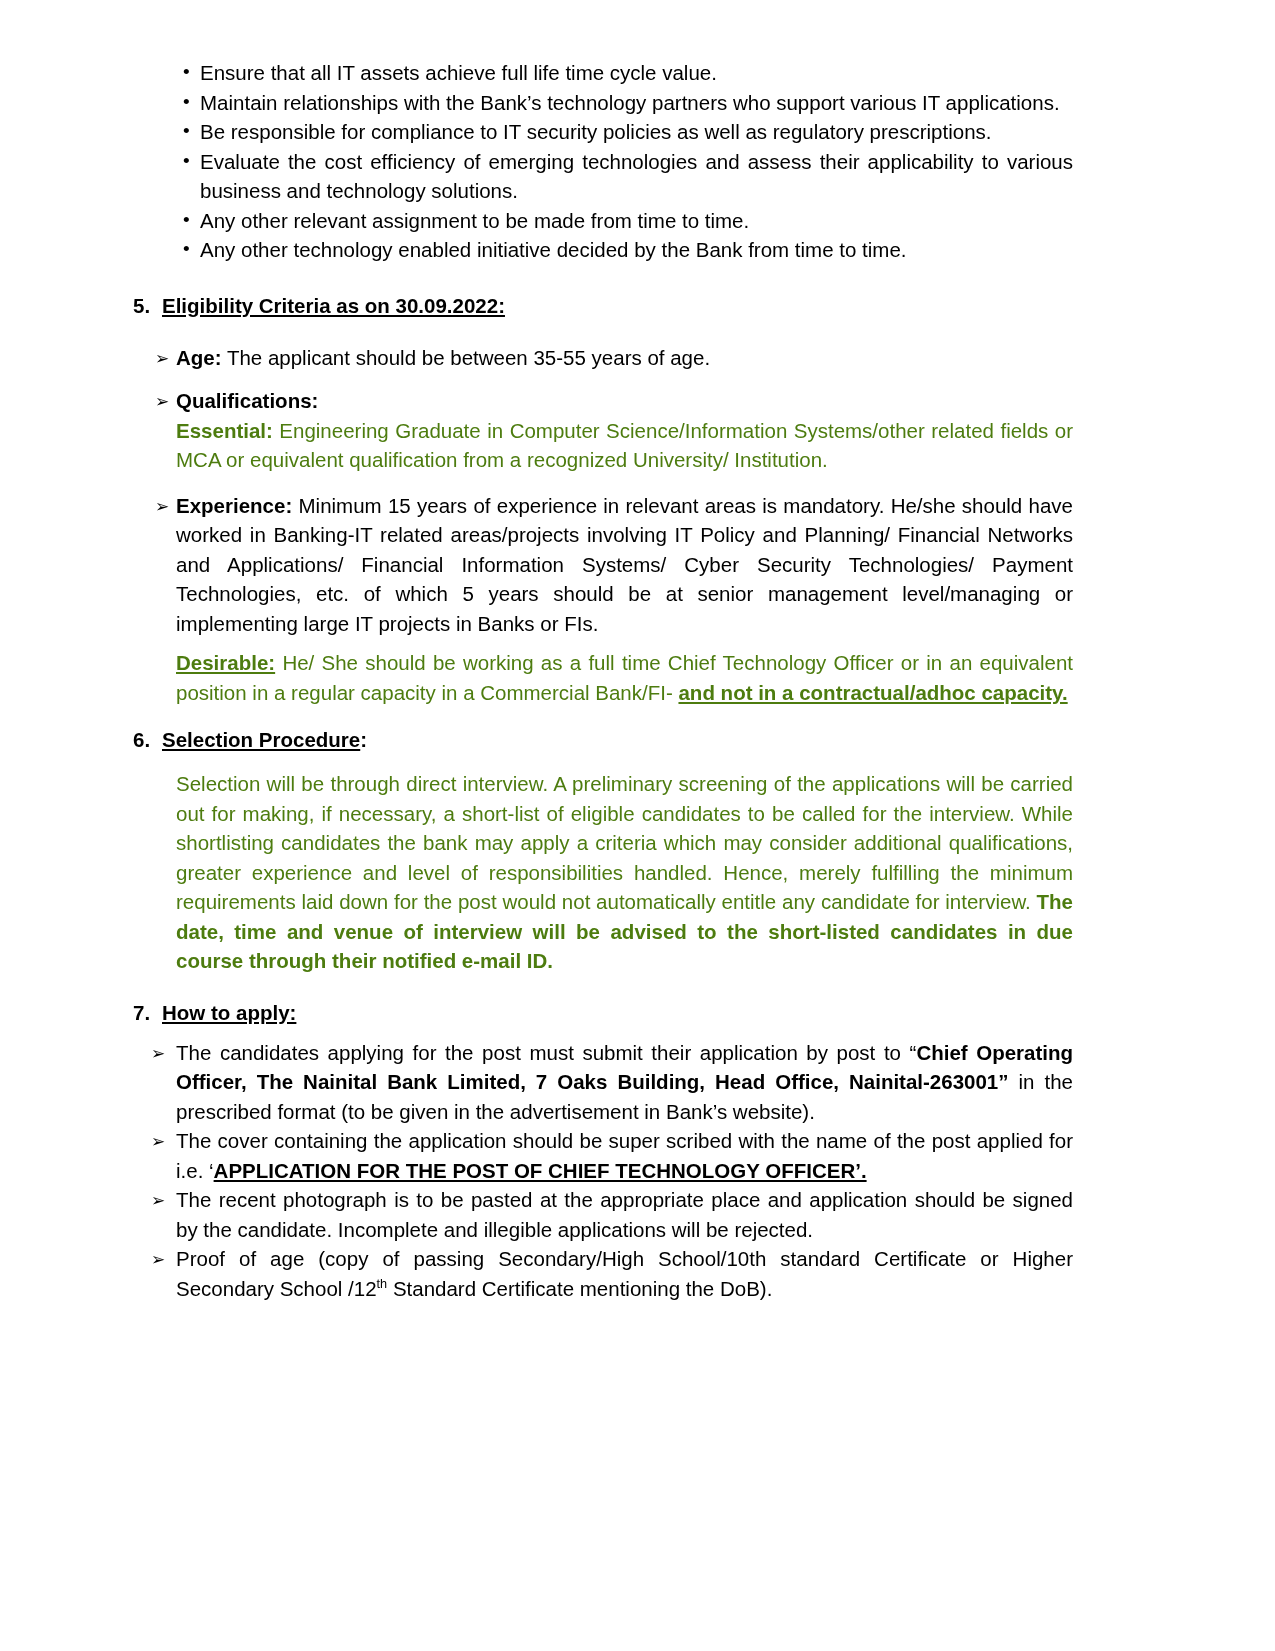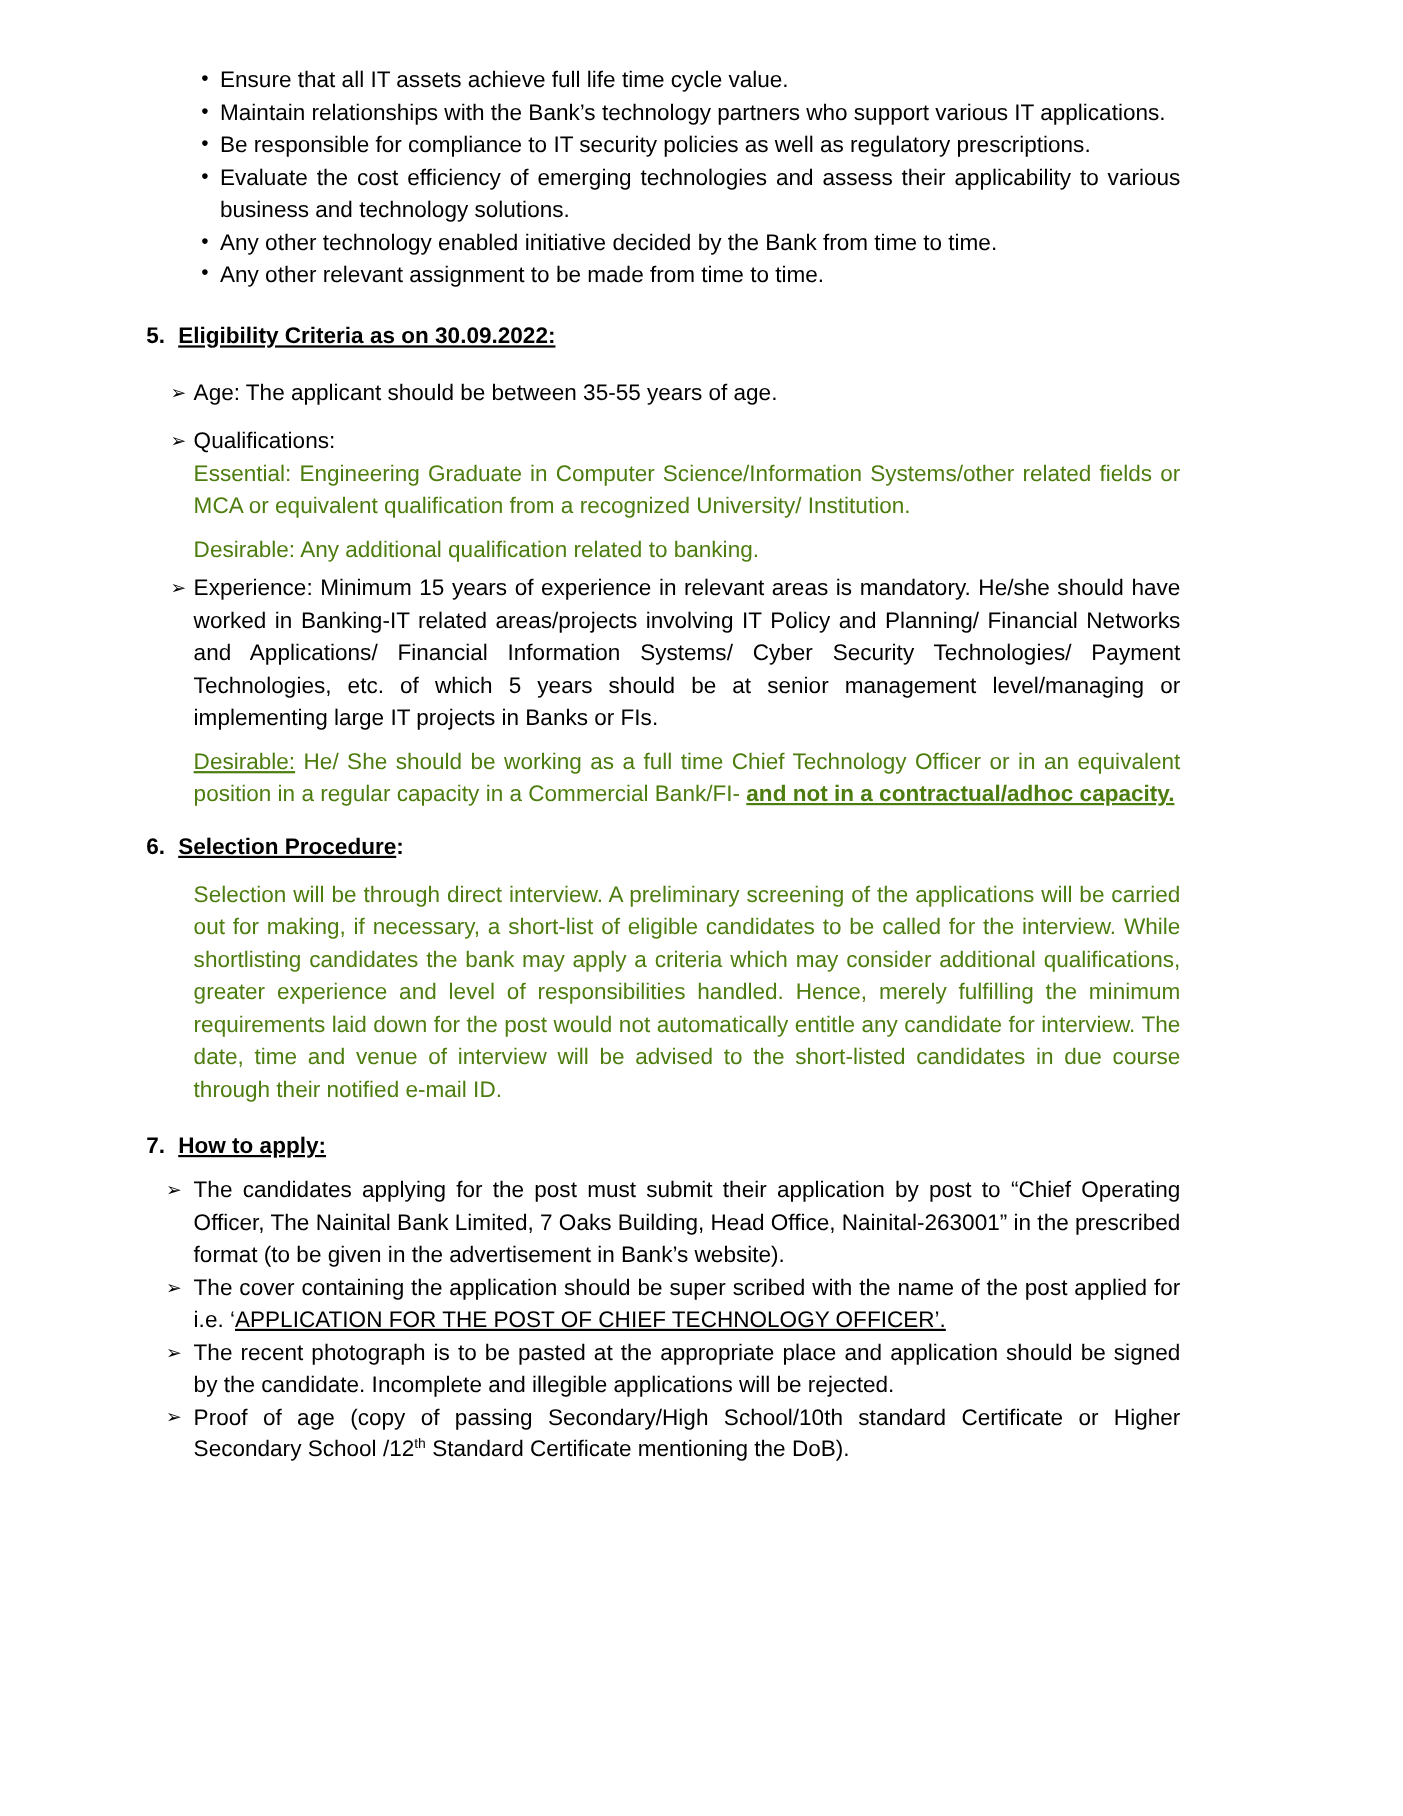--- a/index.html
+++ b/index.html
@@ -31,21 +31,21 @@
 
   
   .para {
     font-size: 20.5px;
     line-height: 29.5px;
     text-align: justify;
     text-justify: inter-word;
     margin: 0;
     color: #4d7c0f;
   }
-  b, .b { font-weight: normal; }
+  b, .b { font-weight: bold; }
   .u { text-decoration: underline; }
   .bu { font-weight: bold; text-decoration: underline; }
 
   
   .dot-list {
     list-style: none;
     margin: 0;
     padding: 0;
   }
   .dot-list > li {
@@ -134,22 +134,22 @@
 <body>
 
 <div class="page">
   <div class="content">
 
     <ul class="dot-list">
       <li>Ensure that all IT assets achieve full life time cycle value.</li>
       <li>Maintain relationships with the Bank’s technology partners who support various IT applications.</li>
       <li>Be responsible for compliance to IT security policies as well as regulatory prescriptions.</li>
       <li>Evaluate the cost efficiency of emerging technologies and assess their applicability to various business and technology solutions.</li>
+      <li>Any other relevant assignment to be made from time to time.</li>
       <li>Any other technology enabled initiative decided by the Bank from time to time.</li>
-      <li>Any other relevant assignment to be made from time to time.</li>
     </ul>
 
     <div class="sp-26"></div>
 
     <div class="section-head">
       <span class="num">5.</span>
       <span class="ttl">Eligibility Criteria as on 30.09.2022:</span>
     </div>
 
     <div class="sp-22"></div>
@@ -162,23 +162,20 @@
 
     <div class="sp-14"></div>
 
     <ul class="arrow-list">
       <li>
         <b>Qualifications:</b>
         <div class="para">
           <b>Essential:</b><span> Engineering Graduate in Computer Science/Information Systems/other related fields or MCA or equivalent qualification from a recognized University/ Institution.</span>
         </div>
         <div class="sp-10"></div>
-        <div class="para">
-          <b>Desirable:</b><span> Any additional qualification related to banking.</span>
-        </div>
       </li>
     </ul>
 
     <div class="sp-6"></div>
 
     <ul class="arrow-list">
       <li>
         <b>Experience:</b><span> Minimum 15 years of experience in relevant areas is mandatory. He/she should have worked in Banking-IT related areas/projects involving IT Policy and Planning/ Financial Networks and Applications/ Financial Information Systems/ Cyber Security Technologies/ Payment Technologies, etc. of which 5 years should be at senior management level/managing or implementing large IT projects in Banks or FIs.</span>
         <div class="sp-10"></div>
         <div class="para">

